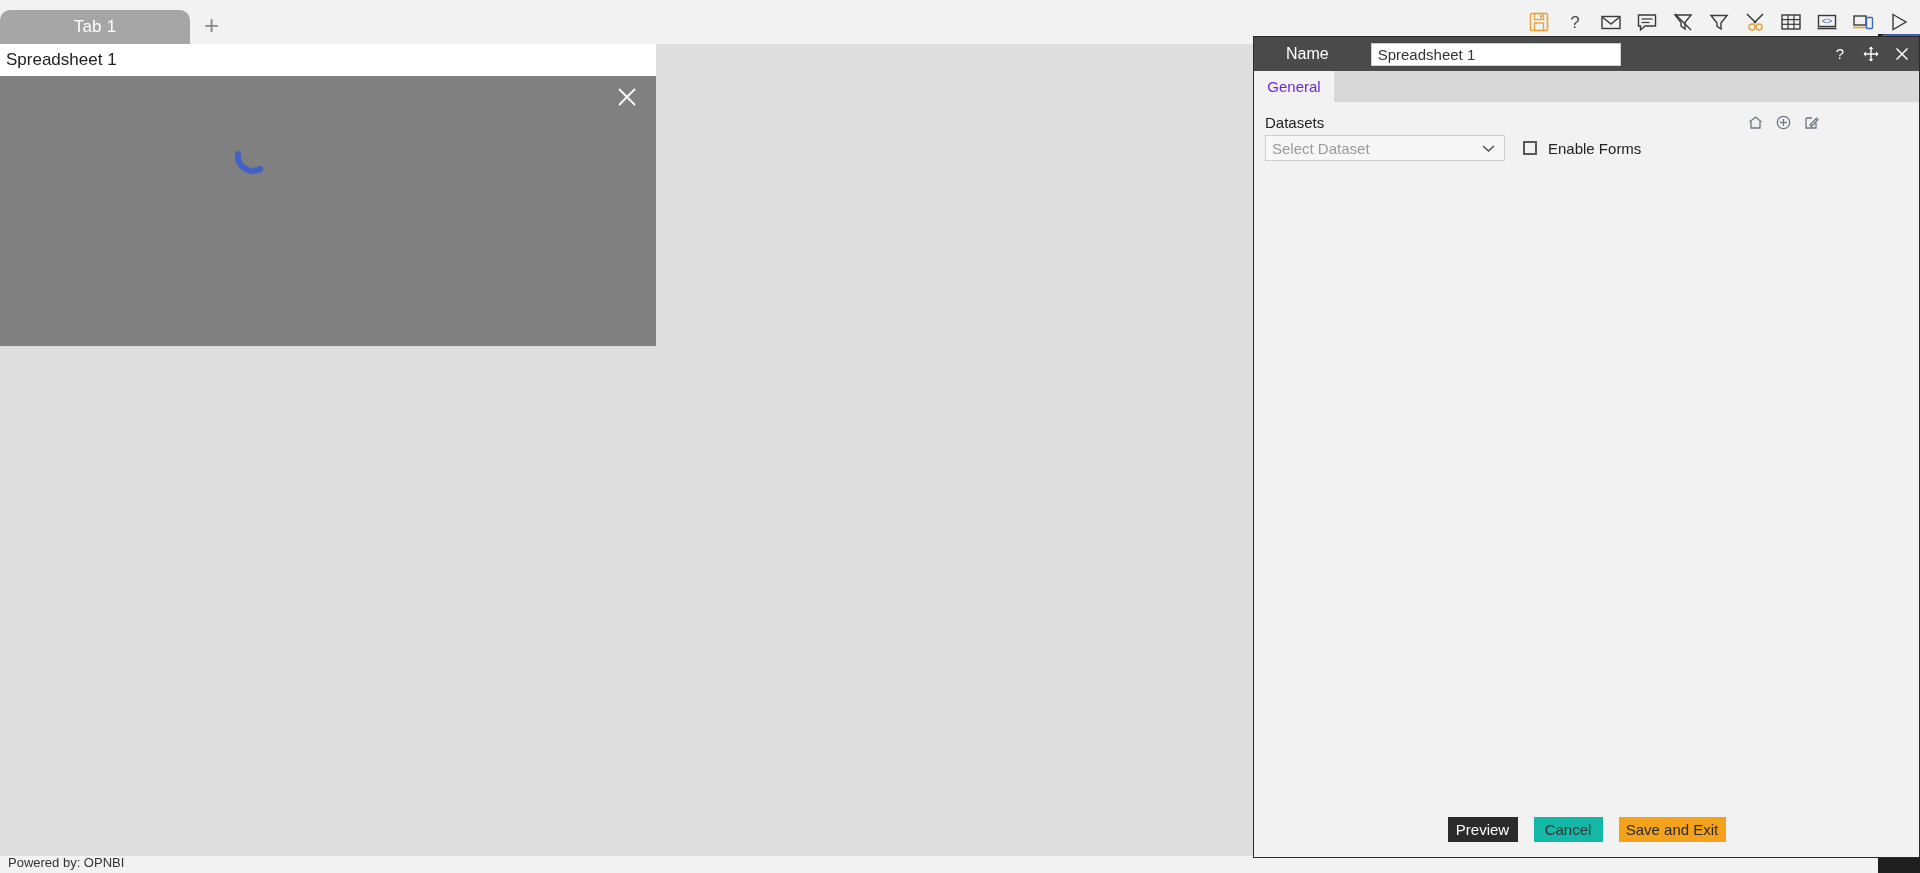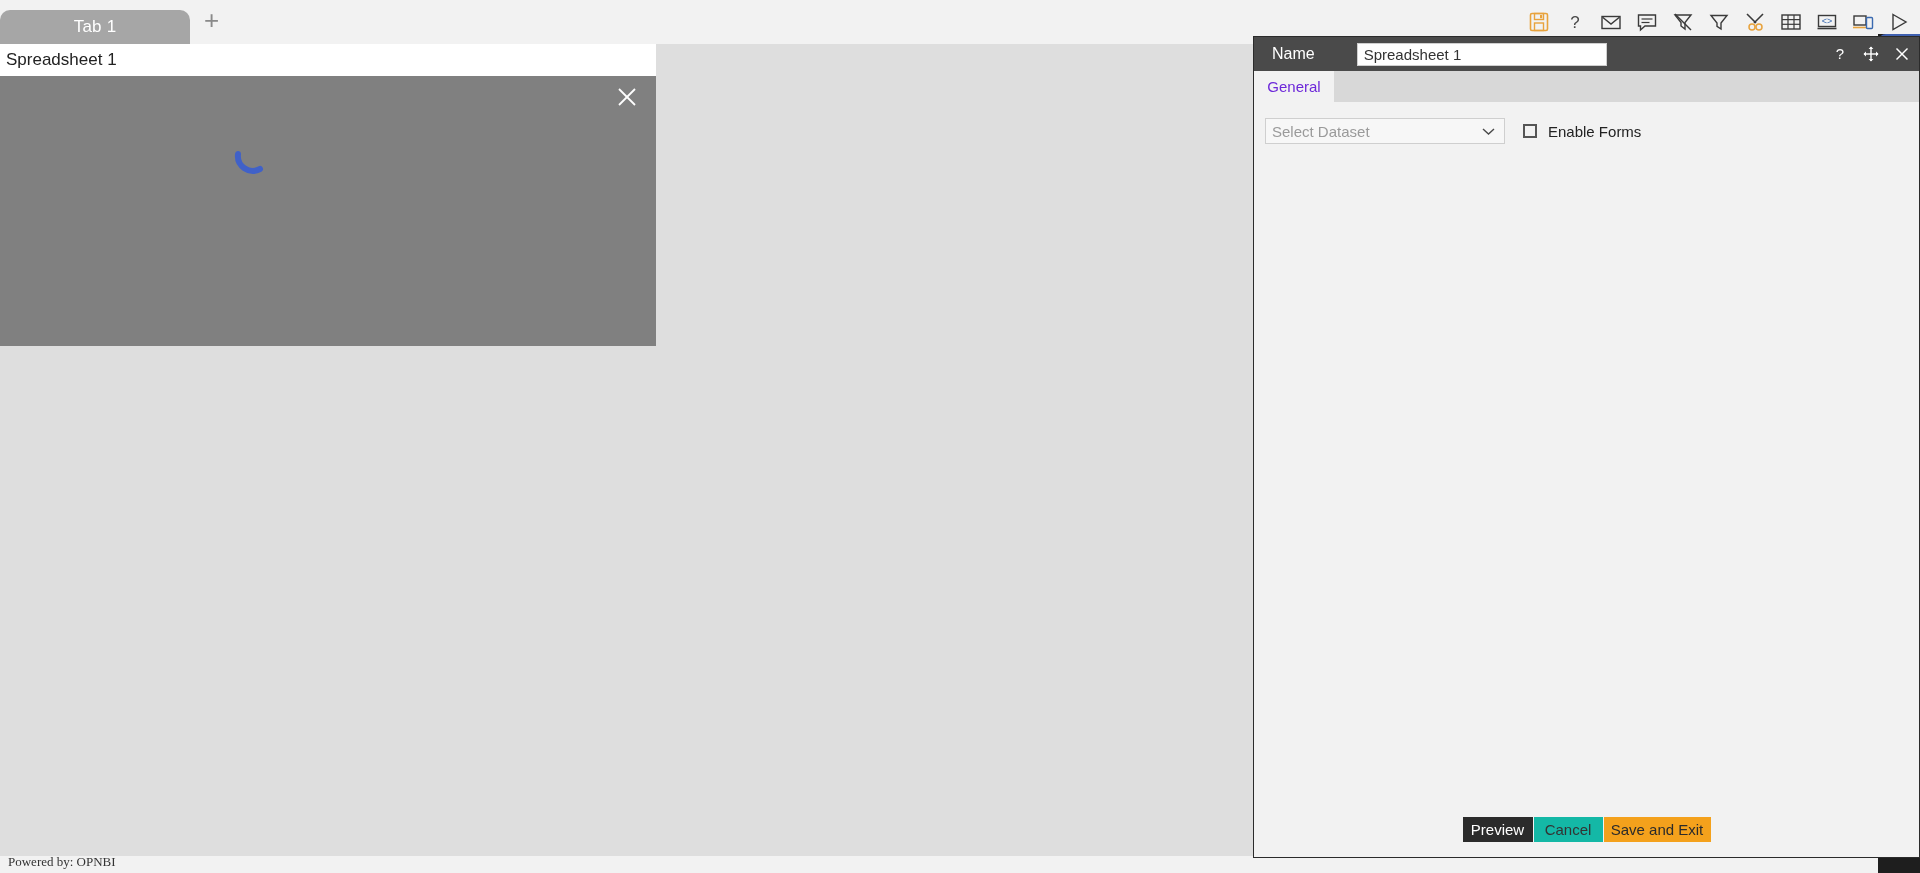--- a/index.html
+++ b/index.html
@@ -9,21 +9,21 @@
     background: #f2f2f2;
     overflow: hidden;
   }
   #root { position: relative; width: 1920px; height: 873px; }
 
   
   .topbar {
     position: absolute; left: 0; top: 0; width: 1920px; height: 44px;
     background: #f2f2f2;
   }
-  .tabstrip { position: absolute; left: 0; top: 10px; height: 34px; display: flex; align-items: flex-start; }
+  .tabstrip { position: absolute; left: 0; top: 10px; height: 34px; display: flex; align-items: center; }
   .tab {
     width: 190px; height: 34px; background: #a6a6a6; color: #ffffff;
     border-radius: 10px 10px 0 0; display: flex; align-items: center;
     justify-content: center; font-size: 17px; letter-spacing: .2px;
   }
   .tab-add {
     margin-left: 14px; margin-bottom: 5px; color: #8a8a8a; font-size: 26px;
     line-height: 20px; cursor: pointer; font-weight: 300;
   }
   .top-icons {
@@ -52,21 +52,20 @@
   }
   .spinner {
     position: absolute; left: 50%; top: 50%; width: 44px; height: 44px;
     margin-left: -98px; margin-top: -71px;
   }
   .spinner svg { display:block; }
 
   .footer-bar {
     position: absolute; left: 0; top: 856px; width: 1920px; height: 17px;
     background: #f2f2f2;
-    font-family: Liberation Serif, serif;
   }
   .powered {
     position: absolute; left: 8px; bottom: 3px; font-size: 13px; color: #333;
   }
 
   
   .sidebar {
     position: absolute; right: 0; top: 34px; width: 42px; height: 839px;
     background: #1e1e1e;
     display: flex; flex-direction: column; align-items: center;
@@ -80,21 +79,21 @@
   .sb-item.active-gray { background: #808080; border-radius: 10px 0 0 10px; }
   .sb-item svg { display: block; }
 
   
   .dialog {
     position: absolute; left: 1253px; top: 36px; width: 667px; height: 822px;
     background: #f2f2f2; border: 1px solid #2b2b2b;
   }
   .dlg-header {
     height: 34px; background: #4a4a4a; display: flex; align-items: center;
-    padding: 0 10px 0 18px; position: relative;
+    padding: 0 10px 0 32px; position: relative;
   }
   .dlg-header .lbl { color: #ffffff; font-size: 16px; }
   .name-input {
     margin-left: 42px; width: 250px; height: 23px; background: #ffffff;
     border: 1px solid #cfcfcf; font-size: 15px; color: #333;
     padding: 0 6px; font-family: "Liberation Sans", sans-serif;
   }
   .dlg-hdr-icons {
     position: absolute; right: 8px; top: 0; height: 34px;
     display: flex; align-items: center; gap: 13px;
@@ -126,21 +125,21 @@
   .chk {
     width: 14px; height: 14px; border: 2px solid #555; background: #f2f2f2;
   }
   .chk-label { margin-left: 11px; font-size: 15px; color: #222; }
   .path-row { margin-top: 4px; font-size: 15px; color: #222; }
   .path-val { margin-left: 9px; }
 
   .dlg-footer {
     position: absolute; left: 0; bottom: 0; width: 665px; height: 55px;
     background: #f2f2f2; display: flex; align-items: center;
-    justify-content: center; gap: 1px;
+    justify-content: center; gap: 16px;
   }
   .btn {
     height: 25px; font-size: 15px; display: flex; align-items: center;
     justify-content: center; cursor: pointer; font-family: "Liberation Sans", sans-serif;
     border: none;
   }
   .btn-preview { background: #2b2b2b; color: #ffffff; width: 70px; }
   .btn-cancel { background: #14b8a6; color: #333; width: 69px; }
   .btn-save { background: #f4a11c; color: #2b2b2b; width: 107px; }
 </style>
@@ -495,20 +494,44 @@
     </div>
 
     <div class="tabs-row">
       <div class="tab-general">
         <span>General</span>
       </div>
     </div>
 
     <div class="dlg-body">
 
+      <div class="ds-row">
+        <span class="ds-label">Datasets</span>
+        <span class="ds-icons">
+          <span class="ico">
+            <svg width="17" height="17" viewBox="0 0 17 17">
+                <path d="M2.5 8 L8.5 3 L14.5 8" fill="none" stroke="#6b7785" stroke-width="1.3"></path>
+                <path d="M4 7.5 V14 H13 V7.5" fill="none" stroke="#6b7785" stroke-width="1.3"></path>
+              </svg>
+          </span>
+          <span class="ico">
+            <svg width="17" height="17" viewBox="0 0 17 17">
+                <circle cx="8.5" cy="8.5" r="6.2" fill="none" stroke="#6b7785" stroke-width="1.3"></circle>
+                <line x1="8.5" y1="5" x2="8.5" y2="12" stroke="#6b7785" stroke-width="1.3"></line>
+                <line x1="5" y1="8.5" x2="12" y2="8.5" stroke="#6b7785" stroke-width="1.3"></line>
+              </svg>
+          </span>
+          <span class="ico">
+            <svg width="17" height="17" viewBox="0 0 17 17">
+                <path d="M3 4 H9 M3 4 V14 H13 V9" fill="none" stroke="#6b7785" stroke-width="1.3"></path>
+                <path d="M7 11 L13.5 4.3 L15 5.8 L8.5 12.5 Z" fill="none" stroke="#6b7785" stroke-width="1.3"></path>
+              </svg>
+          </span>
+        </span>
+      </div>
 
       <div class="select-row">
         <div class="ds-select">
           <span>Select Dataset</span>
           <span class="chev">
             <svg width="17" height="15" viewBox="0 0 17 15">
                 <path d="M3 5 L8.5 10 L14 5" fill="none" stroke="#4a4a4a" stroke-width="1.4"></path>
               </svg>
           </span>
         </div>

